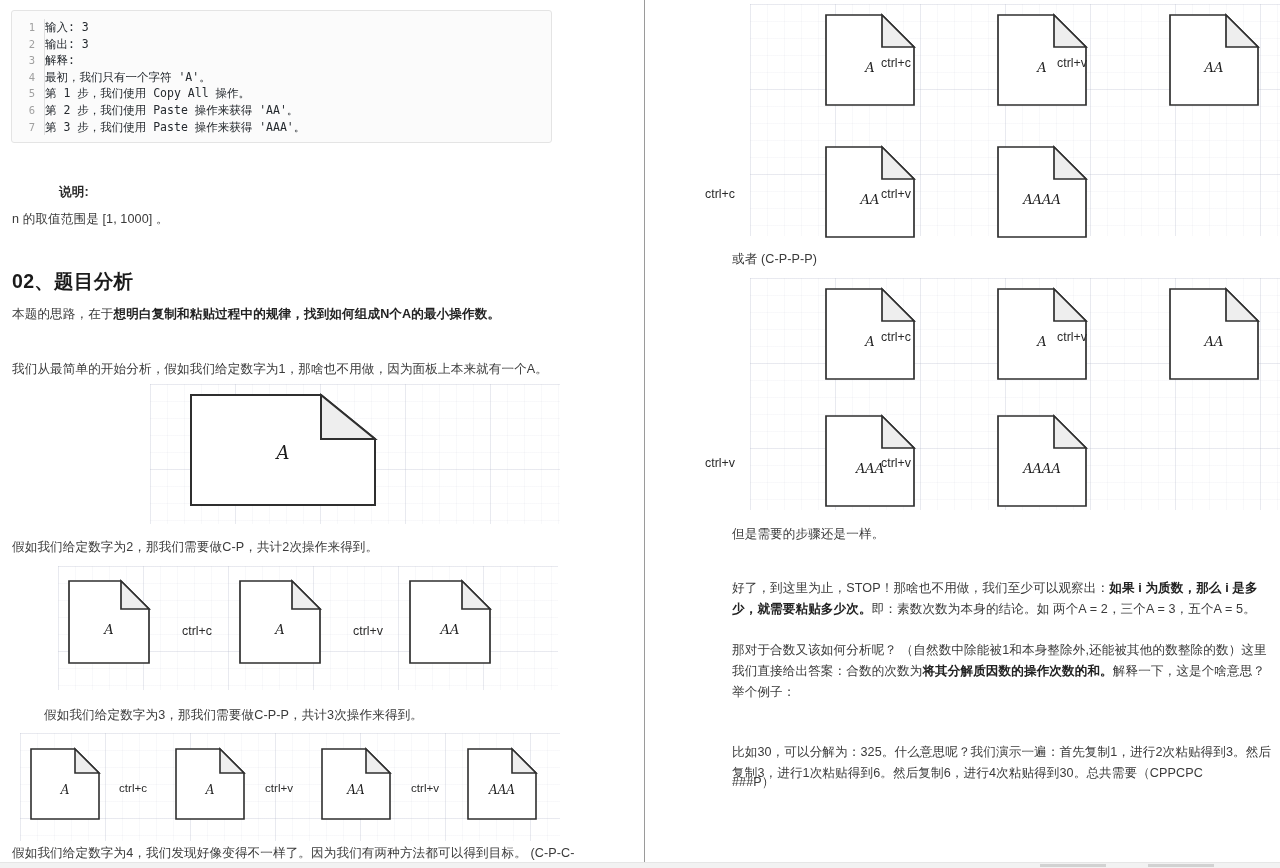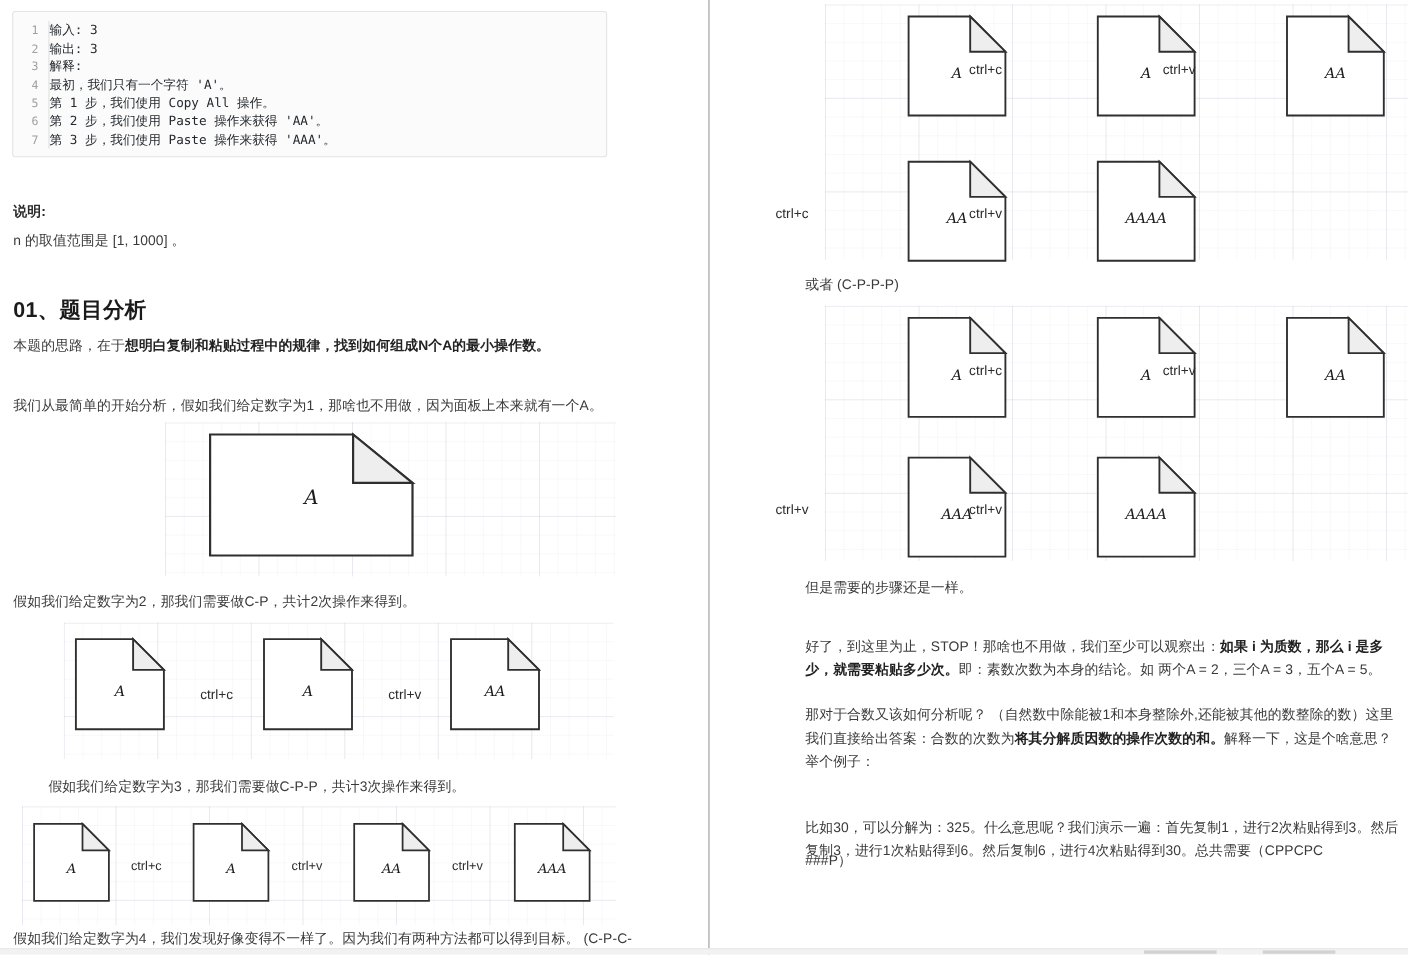--- a/index.html
+++ b/index.html
@@ -55,21 +55,21 @@
     letter-spacing: .1px;
   }
   .p b { font-weight: 700; color: #222; margin-top: 18px; }
   .h2 {
     position: absolute;
     font-size: 19.5px;
     font-weight: 700;
     color: #1a1a1a;
     letter-spacing: .3px;
   }
-  .strongline { font-weight: 700; color: #2a2a2a; }
+  .strongline { font-weight: 700; color: #2a2a2a; margin-left: 47px; }
 
   
   .gridarea {
     position: absolute;
     background-image:
       linear-gradient(to right, rgba(170,175,195,0.20) 1px, transparent 1px),
       linear-gradient(to bottom, rgba(170,175,195,0.20) 1px, transparent 1px),
       linear-gradient(to right, rgba(180,185,205,0.09) 1px, transparent 1px),
       linear-gradient(to bottom, rgba(180,185,205,0.09) 1px, transparent 1px);
     background-size: 85px 85px, 85px 85px, 17px 17px, 17px 17px;
@@ -137,21 +137,21 @@
       </div>
       <div class="code-line">
         <span class="ln">7</span>
         <span class="code-txt">第 3 步，我们使用 Paste 操作来获得 'AAA'。</span>
       </div>
     </div>
 
     <div class="p strongline" style="left:12px; top:182px;">说明:</div>
     <div class="p" style="left:12px; top:209px;">n 的取值范围是 [1, 1000] 。</div>
 
-    <div class="h2" style="left:12px; top:268px;">01、题目分析</div>
+    <div class="h2" style="left:12px; top:268px;">02、题目分析</div>
 
     <div class="p" style="left:12px; top:304px; width:610px;">
       <span>本题的思路，在于</span><b>想明白复制和粘贴过程中的规律，找到如何组成N个A的最小操作数。</b>
     </div>
 
     <div class="p" style="left:12px; top:359px; width:620px;">我们从最简单的开始分析，假如我们给定数字为1，那啥也不用做，因为面板上本来就有一个A。</div>
 
     <div class="gridarea" style="left:150px; top:384px; width:410px; height:140px;"></div>
     <div class="doc" style="left:190px; top:394px; width:186px; height:112px;">
       <svg width="186" height="112" viewBox="0 0 186 112">

